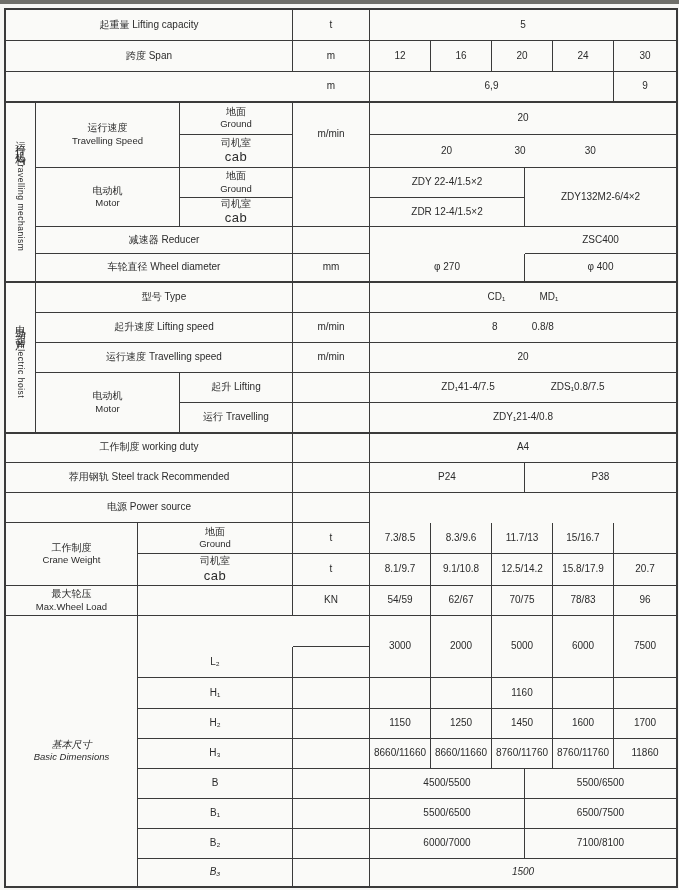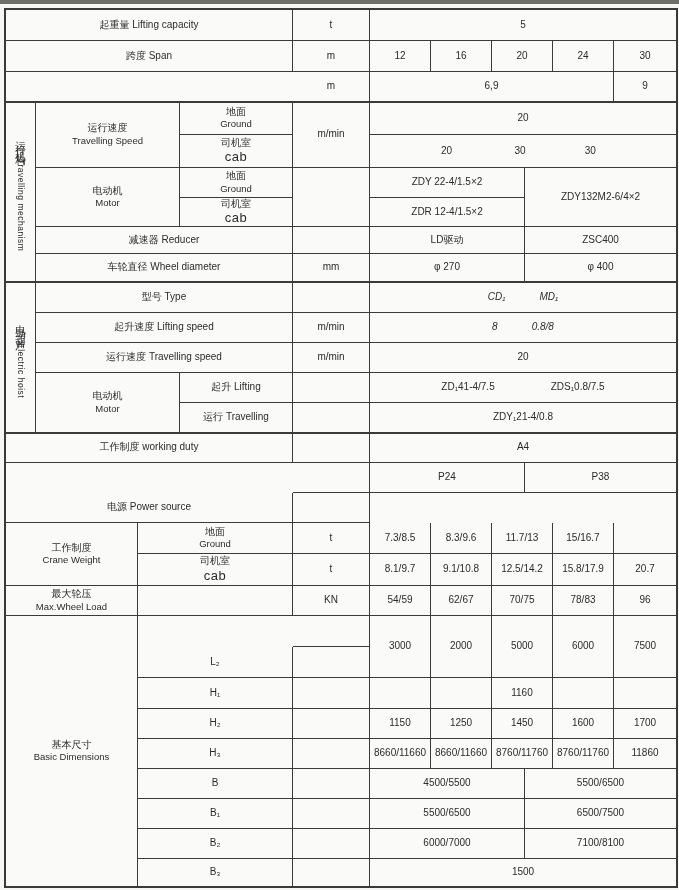--- a/index.html
+++ b/index.html
@@ -7,28 +7,28 @@
         font-family:"Liberation Sans","DejaVu Sans",sans-serif;color:#2b2b2b;overflow:hidden;}
   .scan-edge{position:absolute;top:0;left:0;right:0;height:4px;background:#6f6f6a;}
   .grid{position:absolute;left:4px;top:8px;display:grid;
         grid-template-columns:30px 102px 42px 113px 77px 61px 61px 33px 28px 61px 62px;
         grid-template-rows:31px 31px 30px 33px 33px 30px 29px 27px 28px 31px 30px 30px 30px 30px 30px 30px 30px 31px 32px 30px 31px 31px 31px 30px 30px 30px 30px 30px 27px;
         border:2px solid #3a3a3a;background:#fafaf8;position:absolute;}
   .c{border-right:1px solid #3a3a3a;border-bottom:1px solid #3a3a3a;
      display:flex;flex-direction:column;align-items:center;justify-content:center;
      text-align:center;font-size:10px;line-height:1.25;overflow:hidden;}
   .nr{border-right:none;}
-  .nb{border-bottom:none;}
+  .nb{border-bottom:none;font-style:italic;}
   .en{font-size:9.5px;}
   .cab{font-size:13px;letter-spacing:0.5px;}
   .sm{font-size:10px;text-align:center;}
   .vcell span{display:block;}
   .vcn{writing-mode:vertical-rl;text-orientation:upright;letter-spacing:5px;font-size:10.5px;}
   .ven{writing-mode:vertical-rl;font-size:8.5px;letter-spacing:0.5px;margin-top:7px;}
-  .pair{flex-direction:row;gap:34px;font-style:italic;}
+  .pair{flex-direction:row;gap:34px;}
   .pairw{flex-direction:row;gap:56px;}
   .trio{position:relative;}
   .trio span{position:absolute;top:50%;transform:translate(-50%,-50%);}
   .trio .t1{left:25%;} .trio .t2{left:49%;} .trio .t3{left:72%;}
   .hr{position:absolute;left:-2px;right:-2px;height:2px;background:#3a3a3a;}
 </style>
 </head>
 <body>
 
 <div class="page">
@@ -88,21 +88,20 @@
     <div class="c" style="grid-area:6/6/7/9">ZDY 22-4/1.5×2</div>
     <div class="c nr" style="grid-area:6/9/8/12">ZDY132M2-6/4×2</div>
     <div class="c" style="grid-area:7/4/8/5">
       <span>司机室</span>
       <span class="cab">cab</span>
     </div>
     <div class="c" style="grid-area:7/6/8/9">ZDR 12-4/1.5×2</div>
 
     <div class="c" style="grid-area:8/2/9/5">减速器 Reducer</div>
     <div class="c" style="grid-area:8/5/9/6"></div>
-    <div class="c" style="grid-area:8/6/9/9">LD驱动</div>
     <div class="c nr" style="grid-area:8/9/9/12">ZSC400</div>
 
     <div class="c" style="grid-area:9/2/10/5">车轮直径 Wheel diameter</div>
     <div class="c" style="grid-area:9/5/10/6">mm</div>
     <div class="c" style="grid-area:9/6/10/9">φ 270</div>
     <div class="c nr" style="grid-area:9/9/10/12">φ 400</div>
 
     <div class="c vcell" style="grid-area:10/1/15/2">
       <span class="vcn">电动葫芦</span>
       <span class="ven">Electric hoist</span>
@@ -137,20 +136,21 @@
       <span>ZDS₁0.8/7.5</span>
     </div>
     <div class="c" style="grid-area:14/4/15/5">运行 Travelling</div>
     <div class="c" style="grid-area:14/5/15/6"></div>
     <div class="c nr" style="grid-area:14/6/15/12">ZDY₁21-4/0.8</div>
 
     <div class="c" style="grid-area:15/1/16/5">工作制度 working duty</div>
     <div class="c" style="grid-area:15/5/16/6"></div>
     <div class="c nr" style="grid-area:15/6/16/12">A4</div>
 
+    <div class="c" style="grid-area:16/1/17/5">荐用钢轨 Steel track Recommended</div>
     <div class="c" style="grid-area:16/5/17/6"></div>
     <div class="c" style="grid-area:16/6/17/9">P24</div>
     <div class="c nr" style="grid-area:16/9/17/12">P38</div>
 
     <div class="c" style="grid-area:17/1/18/5">电源 Power source</div>
     <div class="c" style="grid-area:17/5/18/6"></div>
 
     <div class="c" style="grid-area:18/1/20/3">
       <span>工作制度</span>
       <span class="en">Crane Weight</span>

